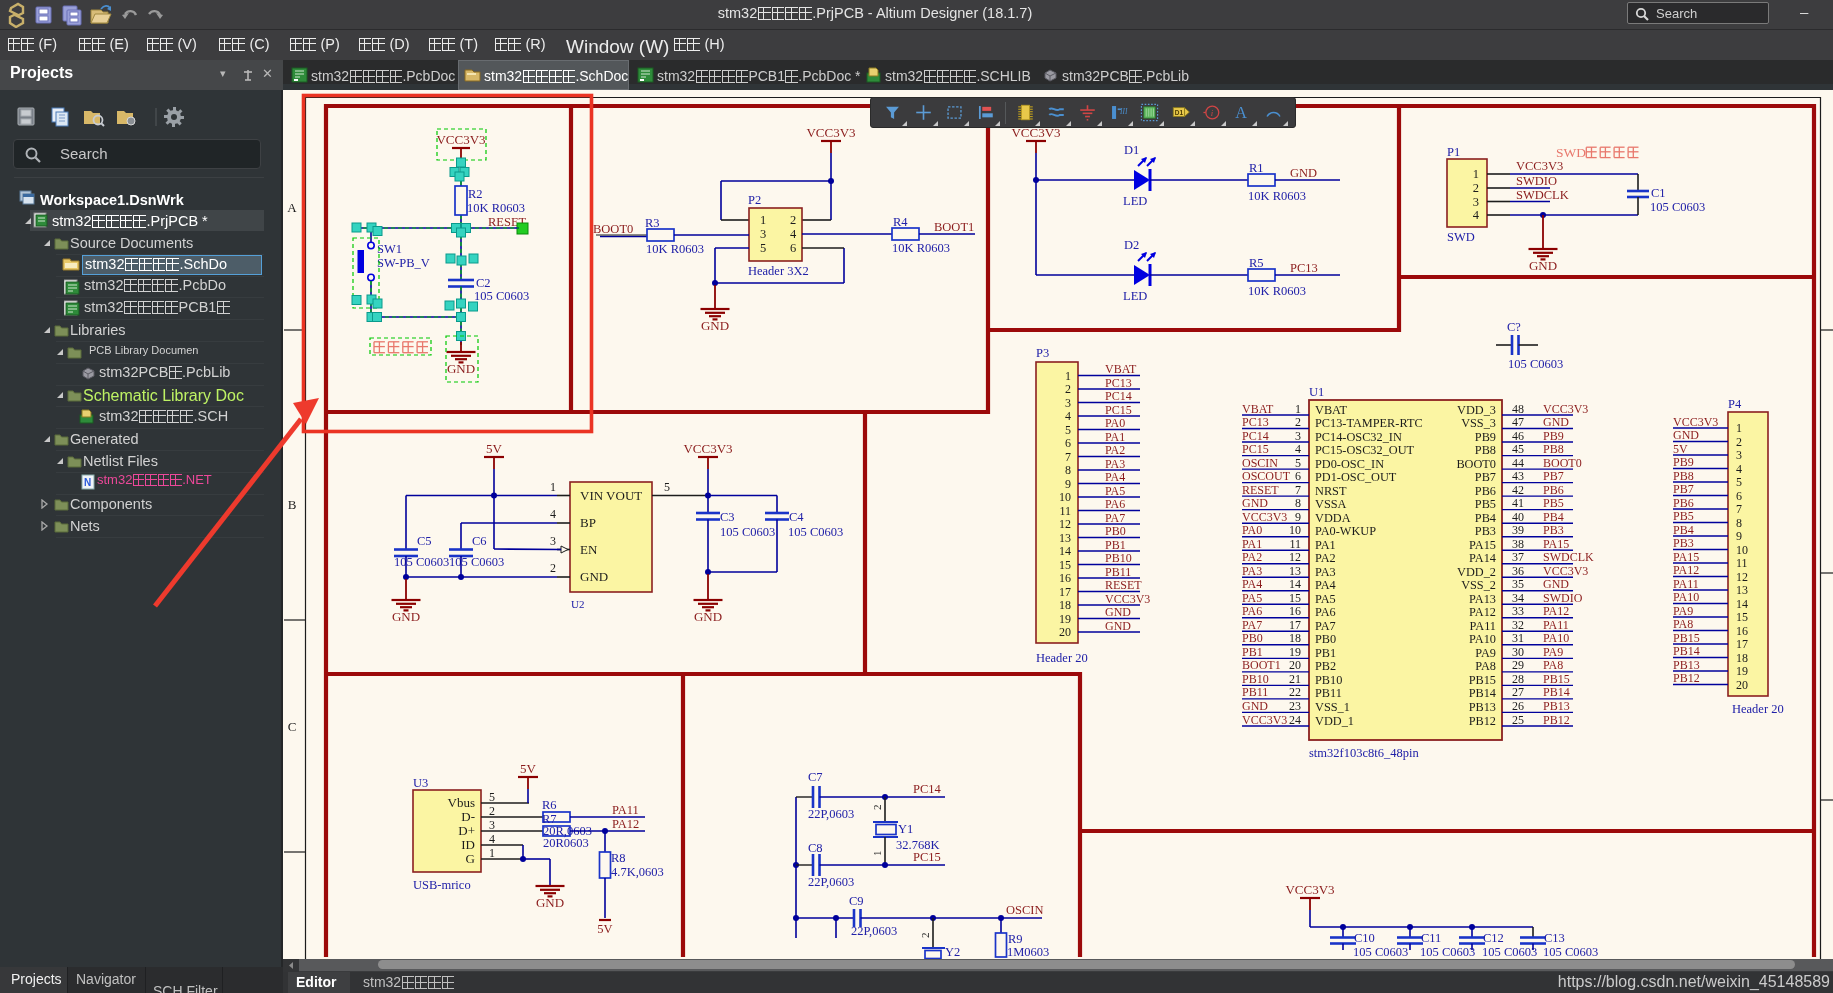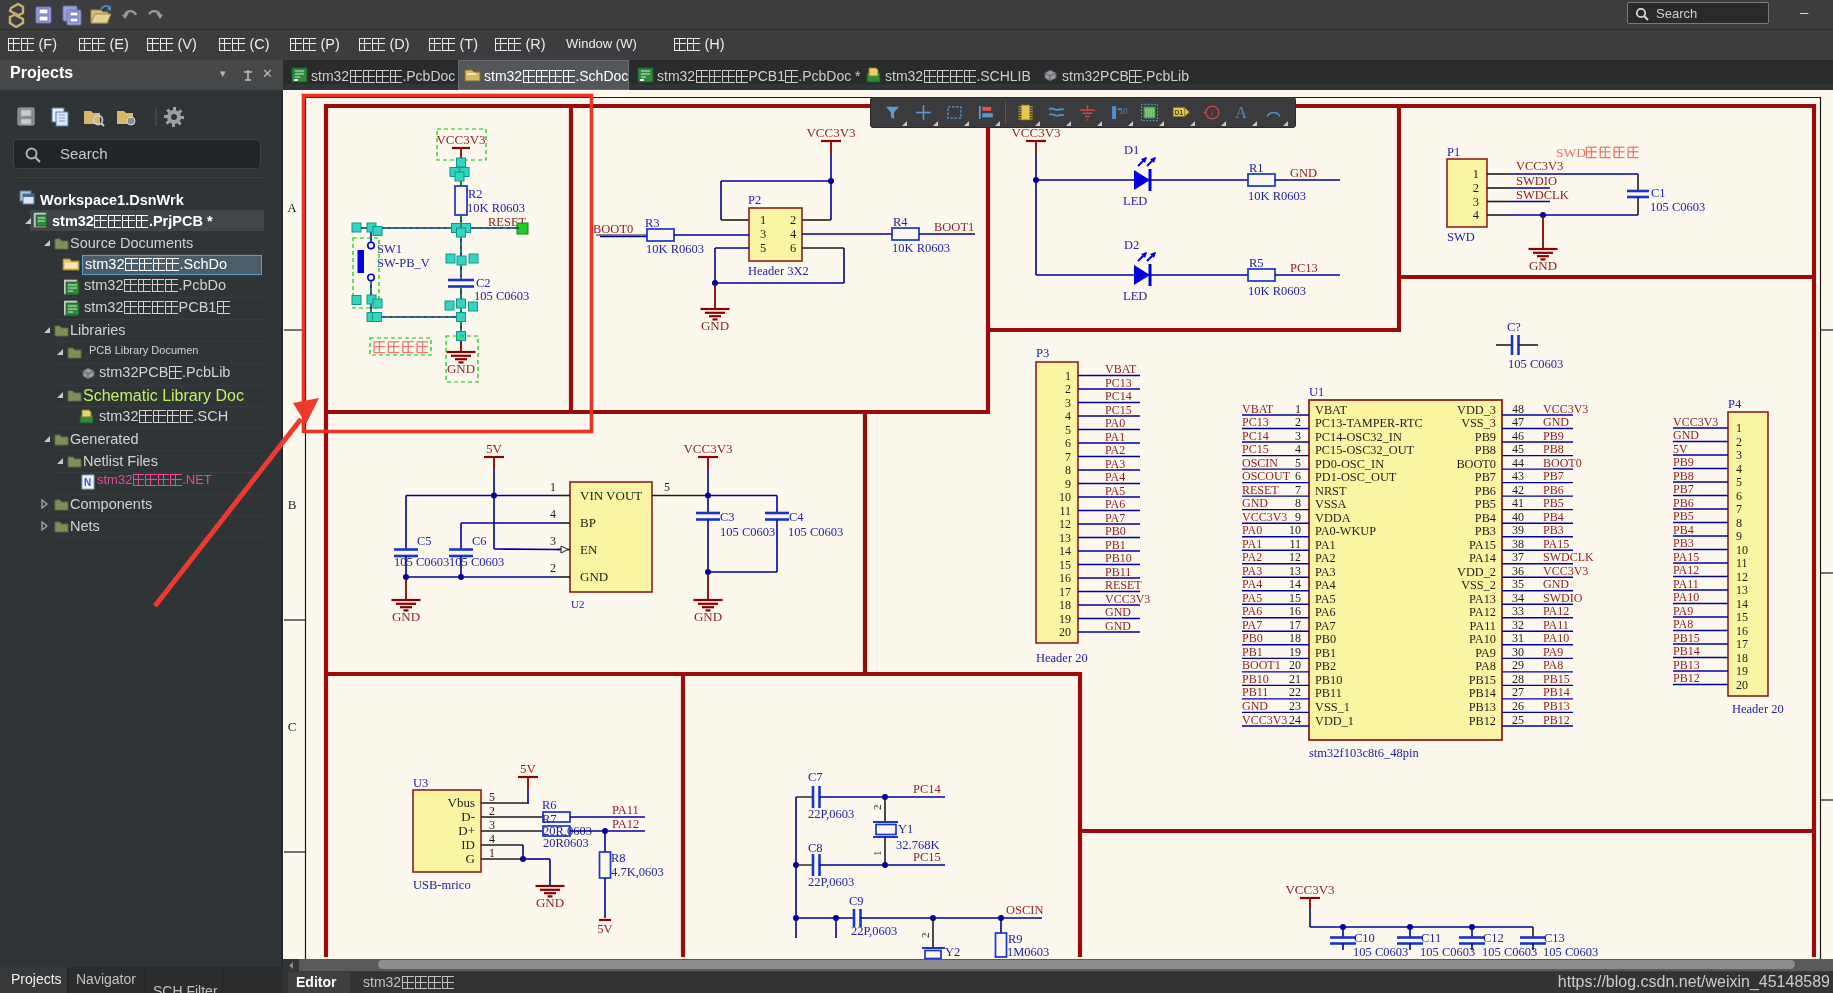--- a/index.html
+++ b/index.html
@@ -22,39 +22,40 @@
       </g>
       <g stroke="#9a9a9a" stroke-width="2.4" fill="none">
         <path d="M121,12 C124,8 130,8 132,13"></path>
         <polygon points="118,13 125,11 121,17" fill="#9a9a9a" stroke="none"></polygon>
       </g>
       <g stroke="#9a9a9a" stroke-width="2.4" fill="none">
         <path d="M156,13 C154,8 148,8 145,12"></path>
         <polygon points="159,13 152,11 156,17" fill="#9a9a9a" stroke="none"></polygon>
       </g>
     </svg>
+    <div class="abs" style="left:555px;top:5px;width:640px;text-align:center;color:#e4e4e4;font-size:14.5px">stm32<i class="cj"></i><i class="cj"></i><i class="cj"></i><i class="cj"></i>.PrjPCB - Altium Designer (18.1.7)</div>
     <div class="abs" style="left:1627px;top:2px;width:142px;height:22px;background:#2a2a2c;border:1px solid #7a7a7a;border-radius:2px">
       <svg class="abs" style="left:6px;top:3px" width="16" height="16" viewBox="0 0 16 16">
         <circle cx="7" cy="7" r="4.2" fill="none" stroke="#d8d8d8" stroke-width="1.8"></circle>
         <line x1="10" y1="10" x2="14" y2="14" stroke="#d8d8d8" stroke-width="2.2"></line>
       </svg>
       <span class="abs" style="left:28px;top:3px;color:#d0d0d0;font-size:13px">Search</span>
     </div>
     <div class="abs" style="left:1800px;top:3px;color:#d8d8d8;font-size:15px">–</div>
   </div>
 <div class="abs" style="left:0;top:30px;width:1833px;height:30px;background:#3d3d3f">
     <span class="abs" style="left:7px;top:6px;color:#ececec;font-size:14.5px"><i class="cj"></i><i class="cj"></i> (F)</span>
     <span class="abs" style="left:78px;top:6px;color:#ececec;font-size:14.5px"><i class="cj"></i><i class="cj"></i> (E)</span>
     <span class="abs" style="left:146px;top:6px;color:#ececec;font-size:14.5px"><i class="cj"></i><i class="cj"></i> (V)</span>
     <span class="abs" style="left:218px;top:6px;color:#ececec;font-size:14.5px"><i class="cj"></i><i class="cj"></i> (C)</span>
     <span class="abs" style="left:289px;top:6px;color:#ececec;font-size:14.5px"><i class="cj"></i><i class="cj"></i> (P)</span>
     <span class="abs" style="left:358px;top:6px;color:#ececec;font-size:14.5px"><i class="cj"></i><i class="cj"></i> (D)</span>
     <span class="abs" style="left:428px;top:6px;color:#ececec;font-size:14.5px"><i class="cj"></i><i class="cj"></i> (T)</span>
     <span class="abs" style="left:494px;top:6px;color:#ececec;font-size:14.5px"><i class="cj"></i><i class="cj"></i> (R)</span>
-    <span class="abs" style="left:566px;top:6px;color:#ececec;font-size:13px">Window (W)</span>
+    <span class="abs" style="left:566px;top:6px;color:#ececec;font-size:19px">Window (W)</span>
     <span class="abs" style="left:673px;top:6px;color:#ececec;font-size:14.5px"><i class="cj"></i><i class="cj"></i> (H)</span>
   </div>
 <div class="abs" style="left:0;top:60px;width:283px;height:30px;background:#454749">
     <span class="abs" style="left:10px;top:4px;color:#fff;font-weight:bold;font-size:16px">Projects</span>
     <span class="abs" style="left:220px;top:7px;color:#b8b8b8;font-size:11px">▾</span>
     <svg class="abs" style="left:241px;top:8px" width="14" height="14" viewBox="0 0 14 14">
       <g stroke="#b8b8b8" stroke-width="1.6">
         <line x1="7" y1="2" x2="7" y2="12"></line>
         <line x1="3" y1="4" x2="11" y2="4"></line>
         <line x1="4" y1="12" x2="10" y2="12"></line>
@@ -159,21 +160,21 @@
       <polygon points="8,2 8,8 2,8" fill="#c8c8c8"></polygon>
     </svg>
     <svg class="abs" style="left:33px;top:121px" width="16" height="17" viewBox="0 0 16 17">
       <rect x="1" y="2" width="12" height="14" fill="#fff" stroke="#888"></rect>
       <rect x="3" y="4" width="11" height="11" fill="#2e8b3a" stroke="#1a5a22"></rect>
       <g stroke="#cfe8cf" stroke-width="1">
         <line x1="5" y1="7" x2="12" y2="7"></line>
         <line x1="5" y1="10" x2="12" y2="10"></line>
       </g>
     </svg>
-    <span class="abs" style="left:52px;top:123px;font-size:14.5px;color:#fff;font-weight:bold;white-space:nowrap">stm32<i class="cj"></i><i class="cj"></i><i class="cj"></i><i class="cj"></i>.PrjPCB *</span>
+    <span class="abs" style="left:52px;top:123px;font-size:14.5px;color:#fff;font-weight:normal;white-space:nowrap">stm32<i class="cj"></i><i class="cj"></i><i class="cj"></i><i class="cj"></i>.PrjPCB *</span>
     <svg class="abs" style="left:42px;top:148px" width="10" height="10" viewBox="0 0 10 10">
       <polygon points="8,2 8,8 2,8" fill="#c8c8c8"></polygon>
     </svg>
     <svg class="abs" style="left:54px;top:147px" width="15" height="13" viewBox="0 0 15 13">
       <path d="M1,2 L6,2 L7.5,4 L14,4 L14,12 L1,12 Z" fill="#7d8f58" stroke="#5a6a3a"></path>
     </svg>
     <span class="abs " style="left:70px;top:145px;font-size:14.5px;color:#d2d2d2;white-space:nowrap">Source Documents</span>
     <div class="abs" style="left:56px;top:164px;width:208px;height:1px;background:#373c3f"></div>
     <svg class="abs" style="left:62px;top:167px" width="18" height="15" viewBox="0 0 18 15">
       <path d="M1,2 L8,2 L9,4 L17,4 L17,13 L1,13 Z" fill="#e8c868" stroke="#9a7a2a"></path>

